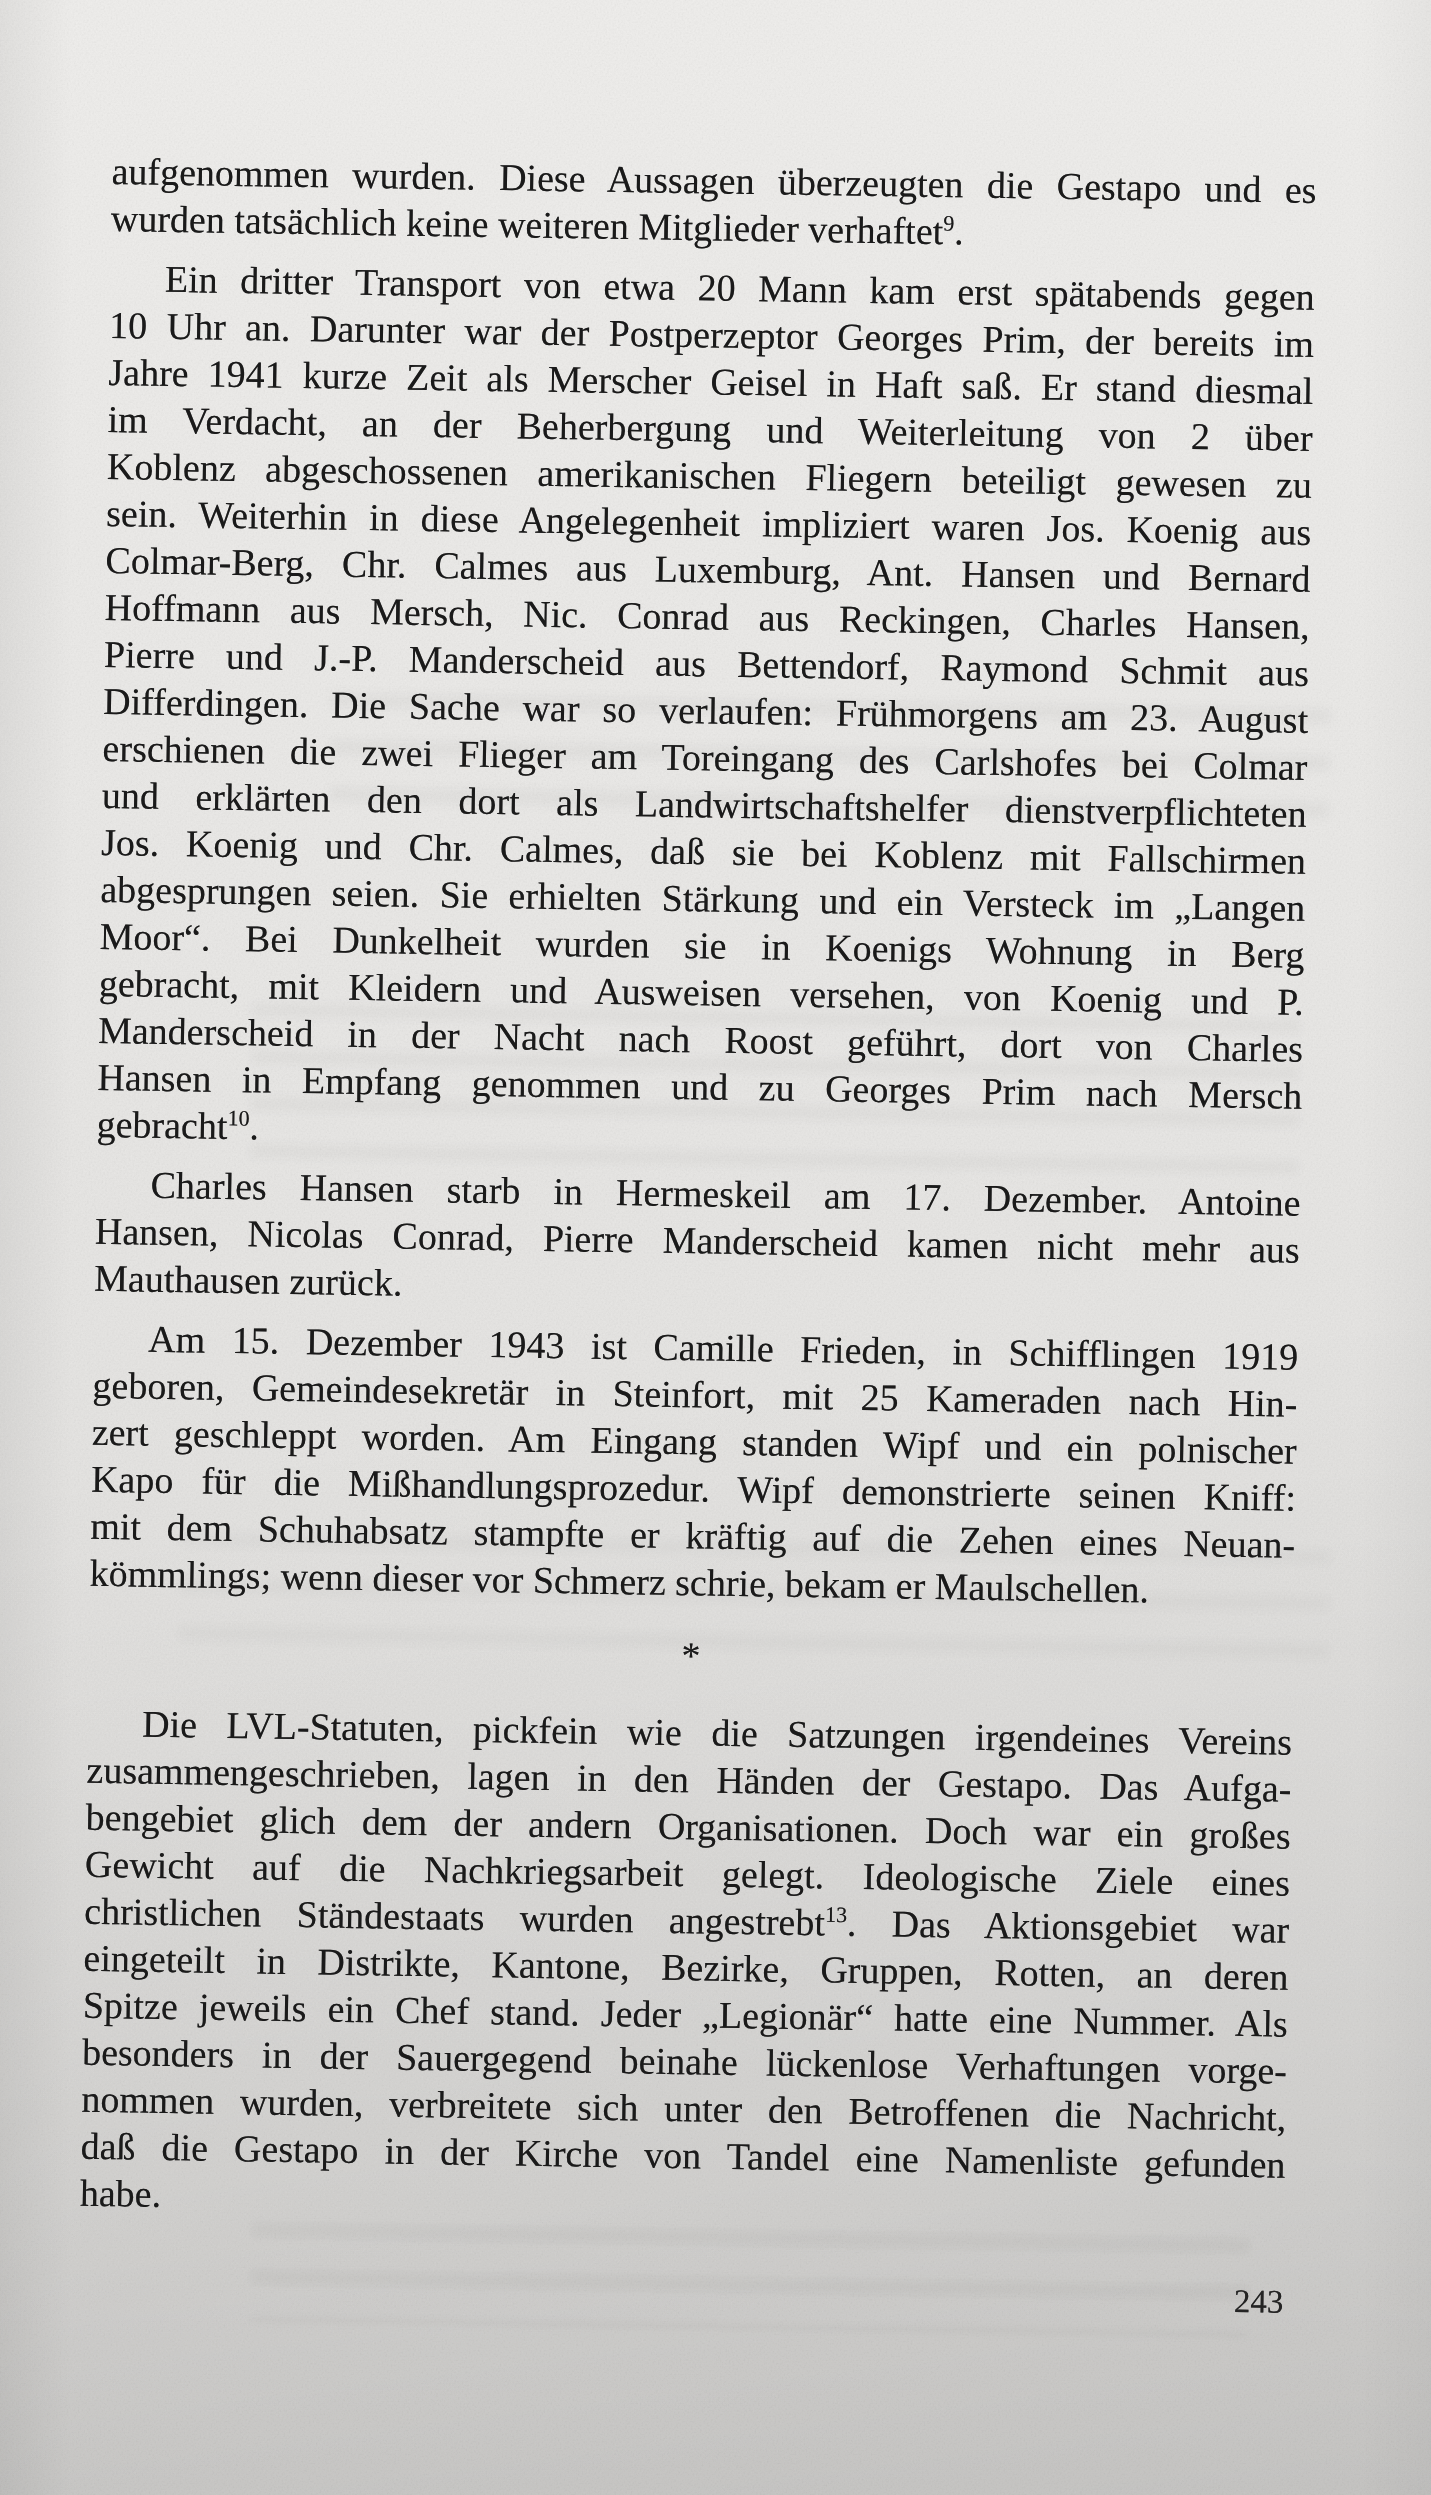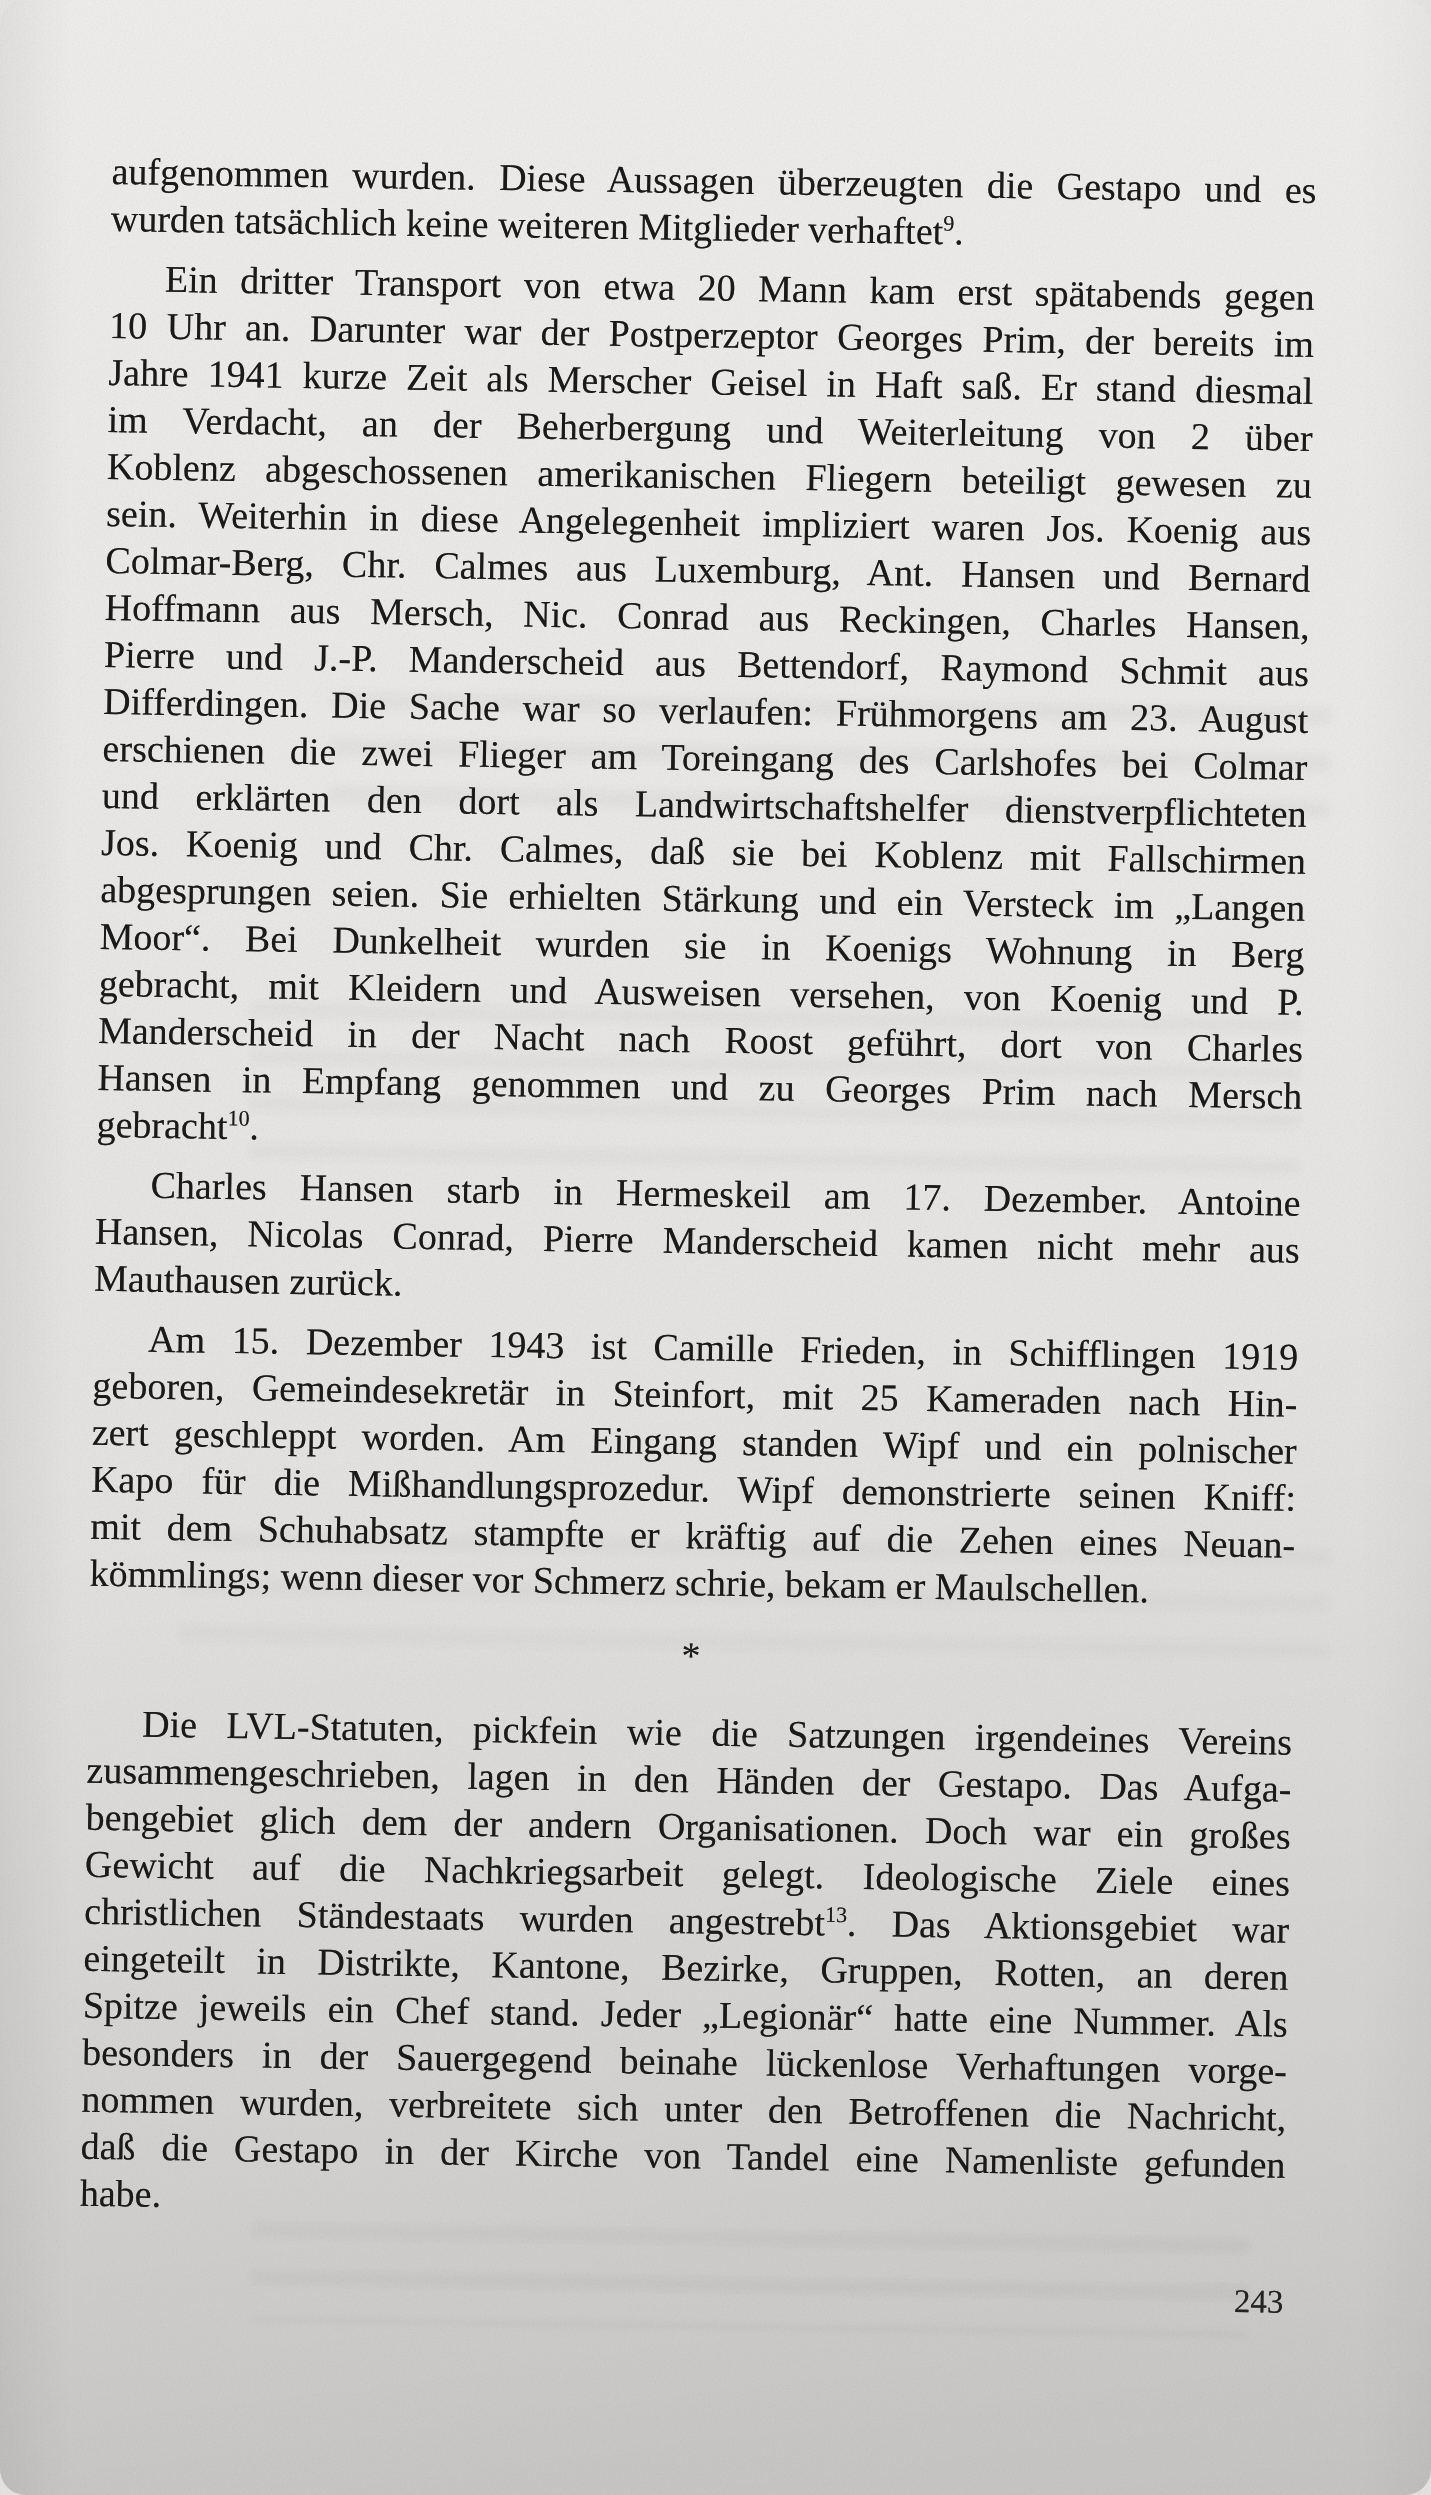--- a/index.html
+++ b/index.html
@@ -9,21 +9,20 @@
     position: relative; overflow: hidden;
     background: #e6e5e3;
     font-family: "Liberation Serif", "DejaVu Serif", serif;
   }
   .page {
     position: absolute; inset: 0;
     background:
       linear-gradient(173deg, rgba(0,0,0,0) 55%, rgba(0,0,0,0.05) 85%, rgba(0,0,0,0.09) 100%),
       linear-gradient(to right, rgba(0,0,0,0.055), rgba(0,0,0,0) 5%, rgba(0,0,0,0) 95%, rgba(0,0,0,0.03) 100%),
       linear-gradient(to bottom, #efeeec 0%, #eae9e7 35%, #e3e2e0 70%, #d9d8d6 100%);
-    border-radius: 26px;
   }
   .text-block {
     position: absolute; left: 112px; top: 148px; width: 1205px;
     font-size: 38px; line-height: 47px; color: #1a1a1a;
     transform: rotate(0.9deg); transform-origin: 0 0;
     text-shadow: 0 0 0.6px rgba(10,10,10,0.55);
   }
   .paragraph { margin: 0 0 13px 0; }
   .line { text-align: justify; text-align-last: justify; }
   .line.last { text-align-last: left; }

